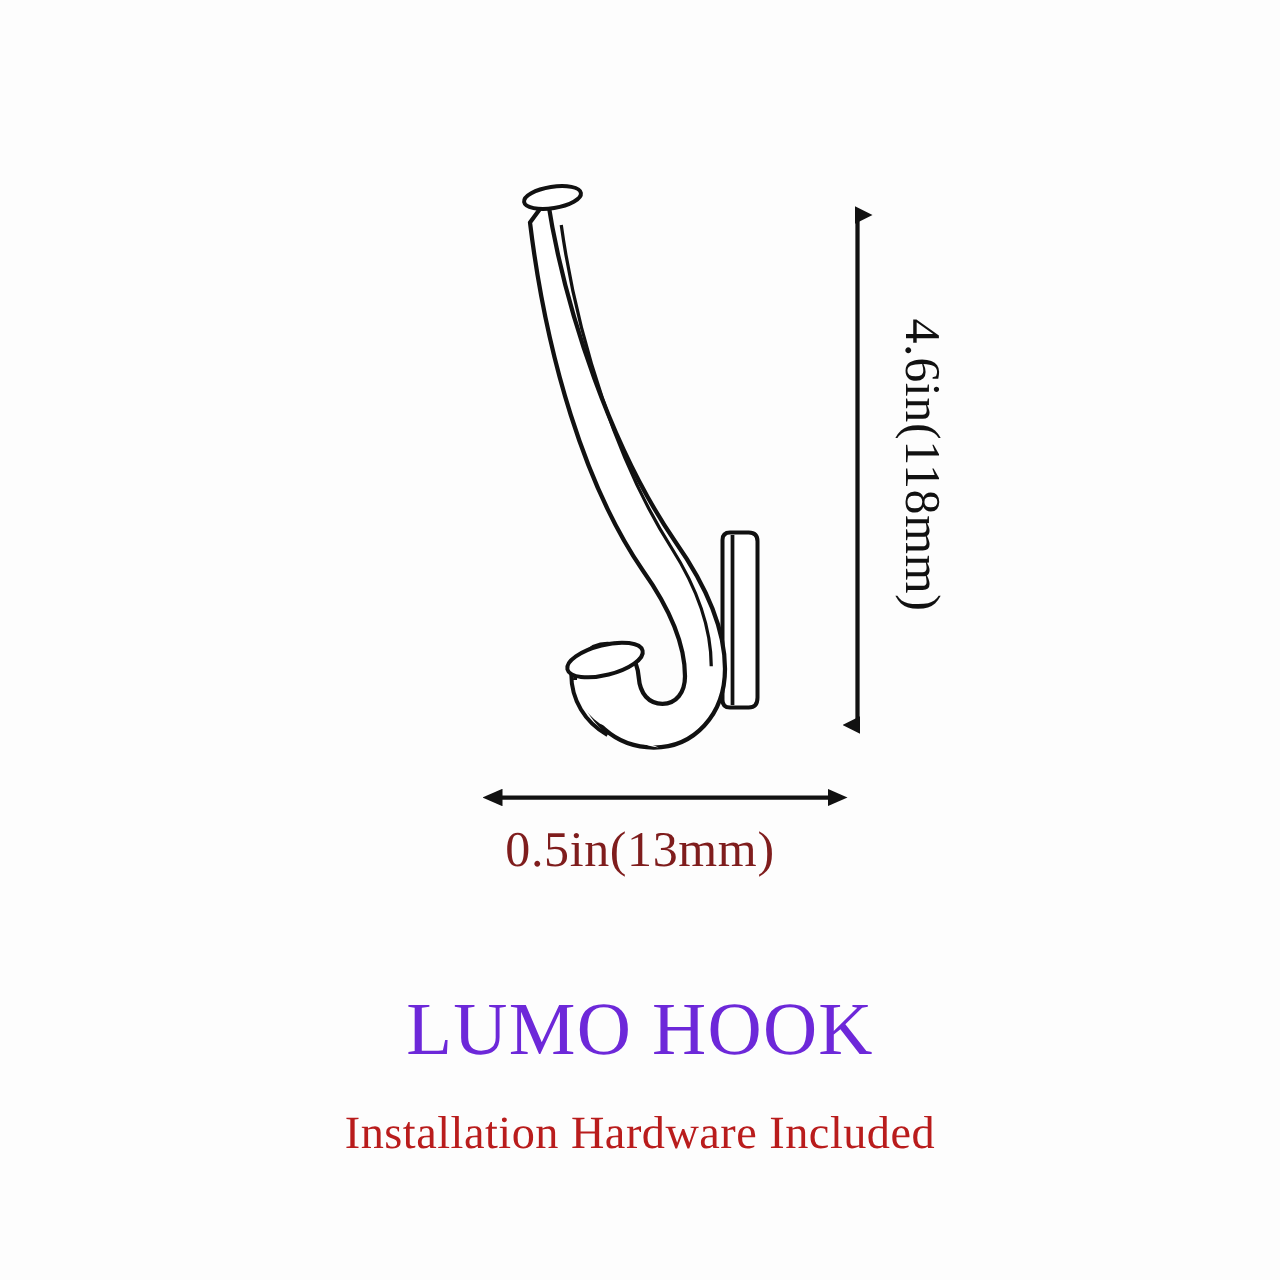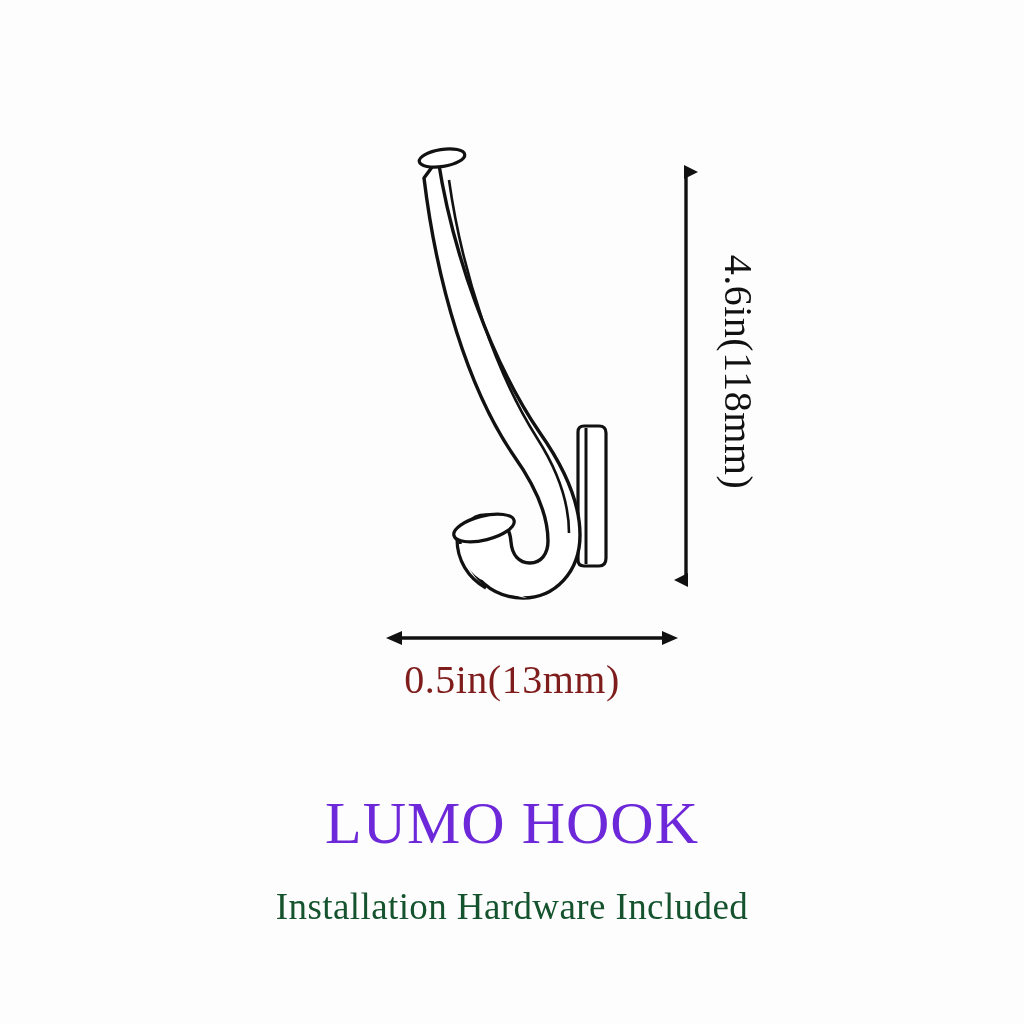--- a/index.html
+++ b/index.html
@@ -67,21 +67,21 @@
   }
   .subtitle {
     position: absolute;
     left: 0;
     top: 888px;
     width: 1024px;
     text-align: center;
     font-size: 37px;
     line-height: 1;
     letter-spacing: 0.4px;
-    color: #14532d;
+    color: #b91c1c;
     font-weight: normal;
     margin: 0;
   }
 </style>
 </head>
 <body>
 
 <div id="page">
 
   <svg id="product-figure" viewBox="0 0 1024 1024" xmlns="http://www.w3.org/2000/svg">

